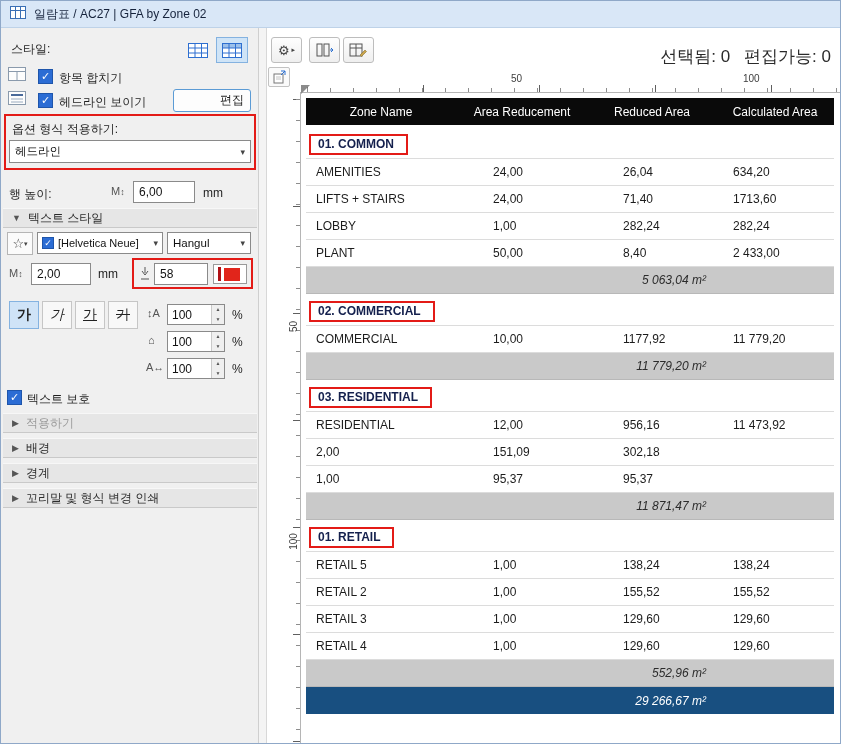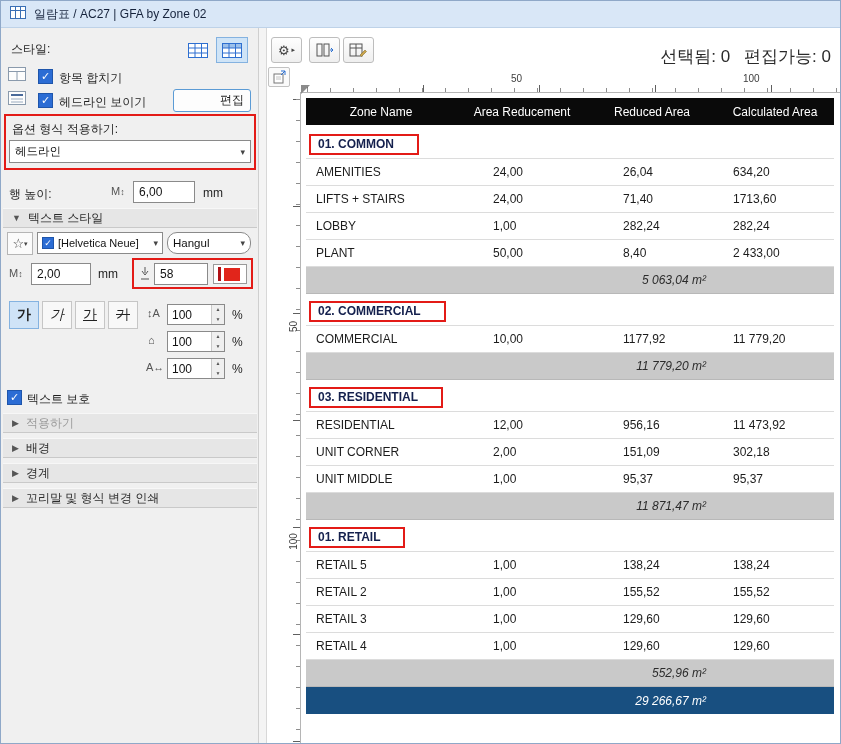--- a/index.html
+++ b/index.html
@@ -92,21 +92,21 @@
   
   .sheet { position:absolute; left:305px; top:97px; width:528px; font-size:12px; color:#1c1c1c; }
   .t-title { height:26px; background:#0a0a0a; color:#fff; display:flex; align-items:center;
     justify-content:center; font-weight:bold; font-size:12.5px; letter-spacing:0.4px; }
   .t-cols { height:27px; background:#0a0a0a; color:#fff; display:grid;
     grid-template-columns:150px 132px 128px 118px; align-items:center; text-align:center; font-size:12px; }
   .trow { height:27px; display:grid; grid-template-columns:187px 130px 110px 101px;
     align-items:center; border-bottom:1px solid #dcdcdc; background:#fff; }
   .trow > div:first-child { padding-left:10px; }
   .sec-row { height:28px; display:flex; align-items:center; border-bottom:1px solid #dcdcdc; background:#fff; }
-  .sec-badge { margin-left:3px; border:2px solid #e31b17; padding:1px 23px 2px 7px;
+  .sec-badge { margin-left:3px; border:2px solid #e31b17; padding:1px 12px 2px 7px;
     font-weight:bold; color:#14204d; font-size:12px; }
   .sub-row { height:27px; background:#c9c9c9; border-bottom:1px solid #b8b8b8; display:flex; align-items:center; }
   .sub-row span { width:400px; text-align:right; font-style:italic; color:#2b2b2b; }
   .total-row { height:27px; background:#184f80; display:flex; align-items:center; }
   .total-row span { width:400px; text-align:right; font-style:italic; color:#ffffff; }
   .spacer4 { height:4px; background:#fff; }
   .spacer6 { height:6px; background:#fff; }
 
   .mi { font-size:11px; color:#555; }
   .mi small { font-size:9px; }
@@ -192,21 +192,21 @@
 
     <div class="iconbtn" style="left:6px;top:204px;width:26px;height:23px;border:1px solid #b5b5b5;background:#fbfbfb;">
       <span style="font-size:13px;color:#444;">☆</span>
         <span style="font-size:7px;color:#444;">▾</span>
     </div>
     <div class="combo" style="left:36px;top:204px;width:126px;height:22px;padding:0 4px;">
       <span class="cb" style="width:12px;height:12px;line-height:10px;font-size:9px;">✓</span>
       <span style="font-size:11px;text-align:right;">[Helvetica Neue]</span>
       <span class="chev">▾</span>
     </div>
-    <div class="combo" style="left:166px;top:204px;width:84px;height:22px;border-radius:10px;">
+    <div class="combo" style="left:166px;top:204px;width:84px;height:22px;">
       <span>Hangul</span>
       <span class="chev">▾</span>
     </div>
 
     <span class="abs mi" style="left:8px;top:239px;">M<small>↕</small></span>
     <div class="field" style="left:30px;top:235px;width:60px;">2,00</div>
     <span class="lbl" style="left:97px;top:239px;">mm</span>
 
     <span class="abs" style="left:138px;top:237px;">
       <svg width="12" height="17">
@@ -381,27 +381,25 @@
     <div class="sec-row">
       <span class="sec-badge">03. RESIDENTIAL</span>
     </div>
     <div class="trow">
       <div>RESIDENTIAL</div>
       <div>12,00</div>
       <div>956,16</div>
       <div>11 473,92</div>
     </div>
     <div class="trow">
-      <div>UNIT CORNER</div>
       <div>2,00</div>
       <div>151,09</div>
       <div>302,18</div>
     </div>
     <div class="trow">
-      <div>UNIT MIDDLE</div>
       <div>1,00</div>
       <div>95,37</div>
       <div>95,37</div>
     </div>
     <div class="sub-row">
       <span>11 871,47 m²</span>
     </div>
 
     <div class="spacer4"></div>
     <div class="sec-row">

